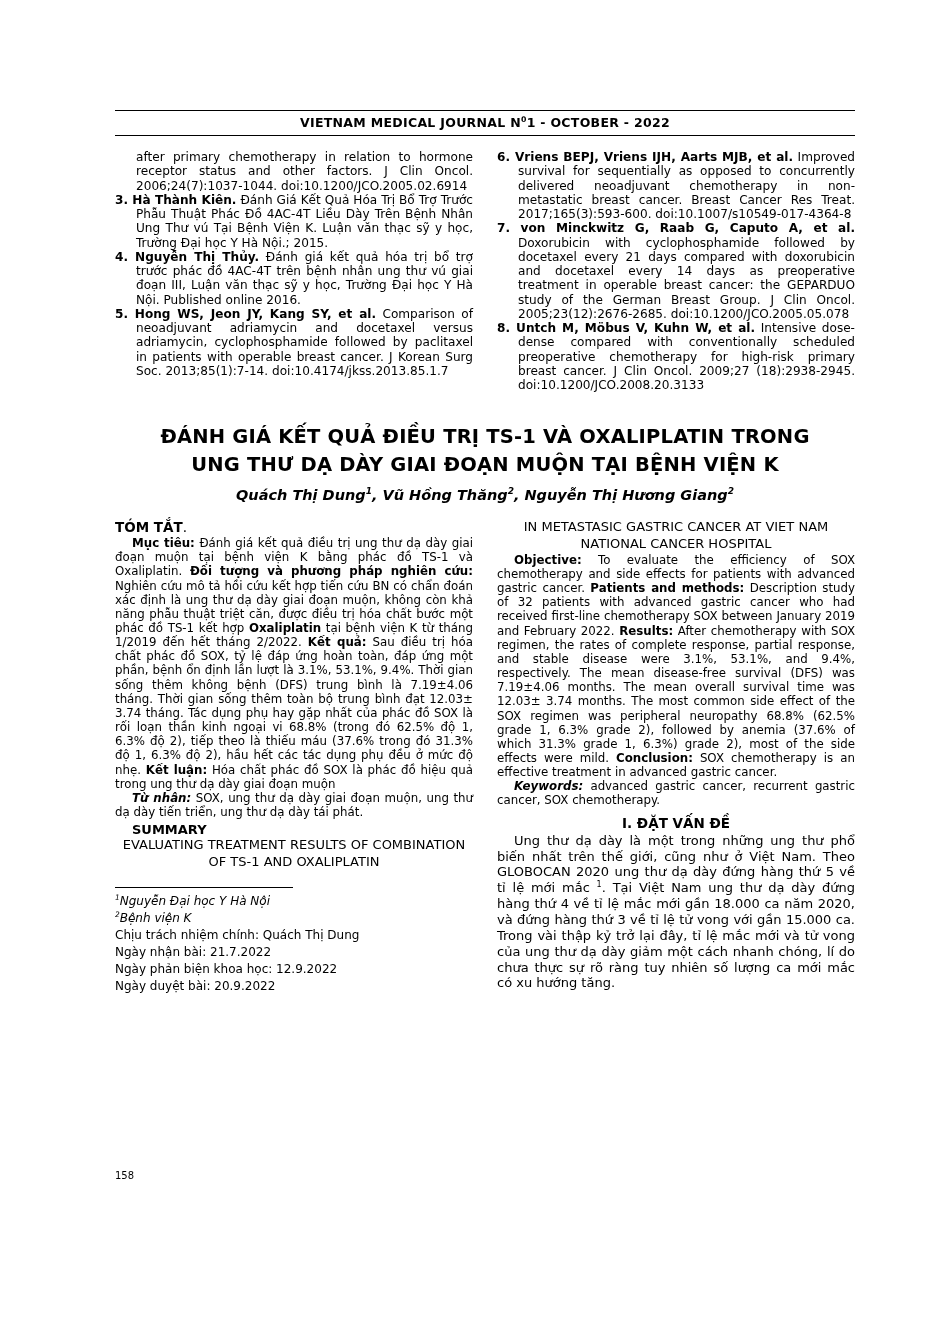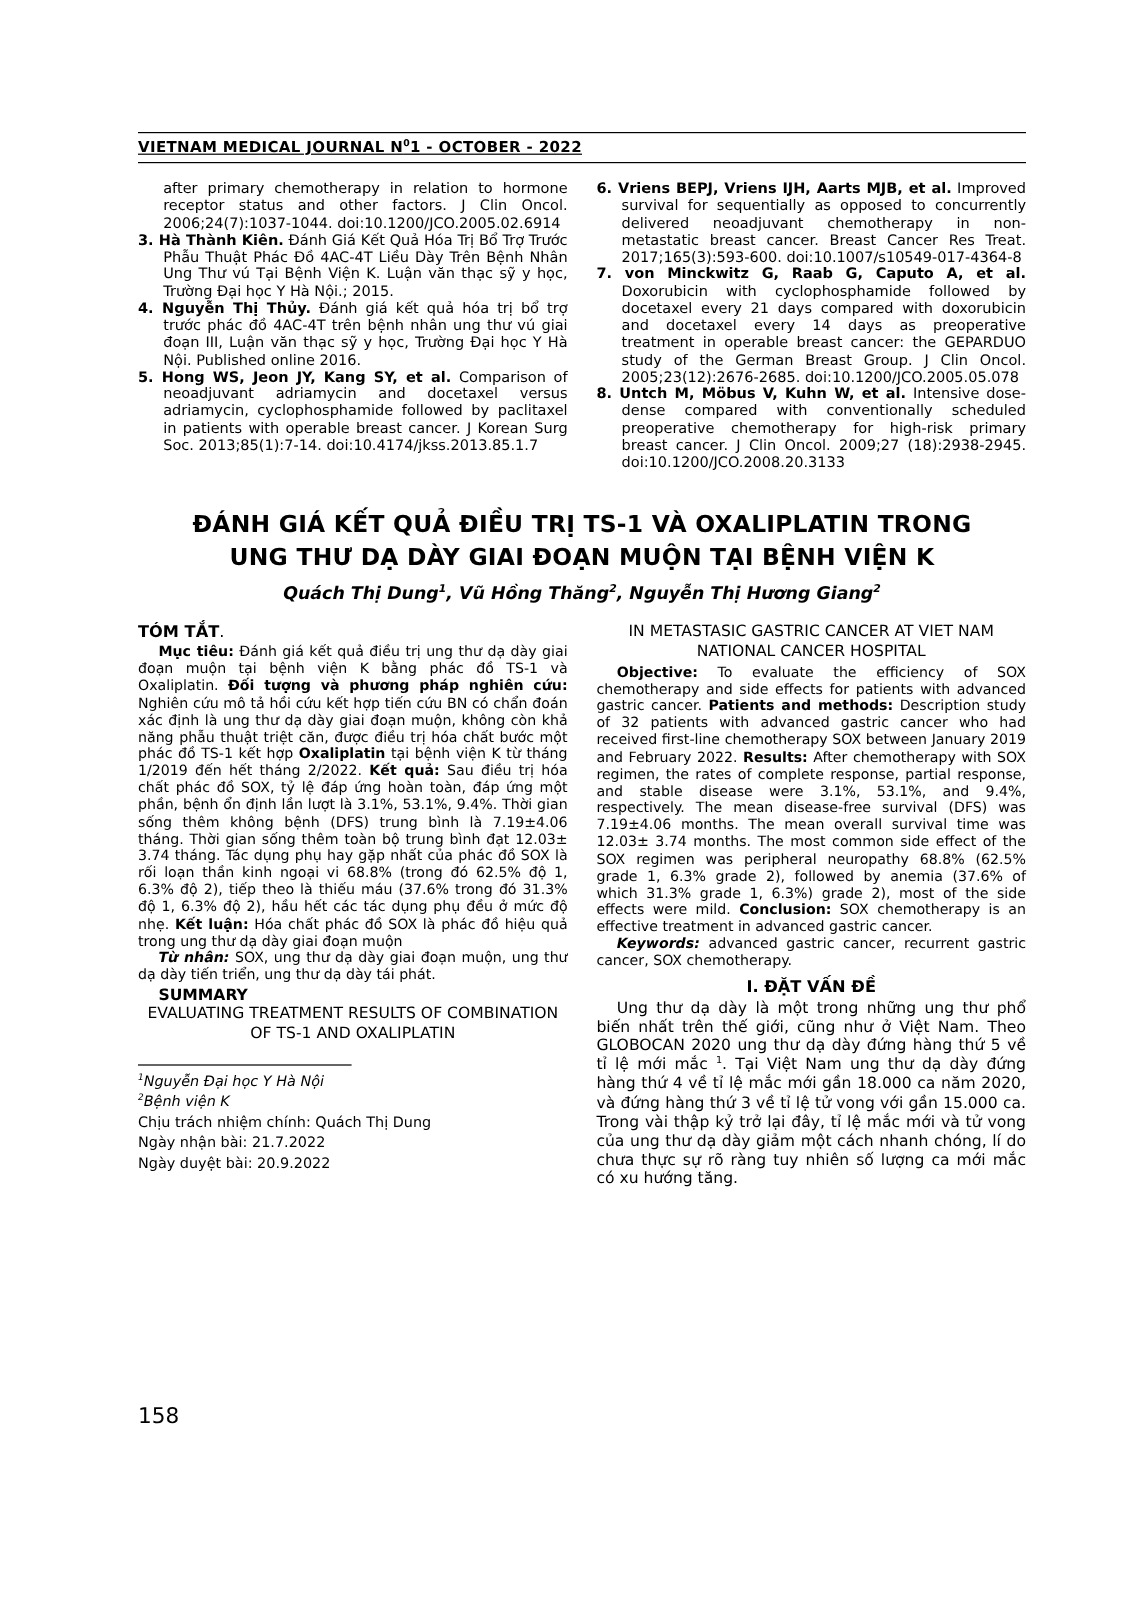--- a/index.html
+++ b/index.html
@@ -8,22 +8,22 @@
     width:942px; height:1333px;
     background:#ffffff; color:#000;
     font-family:"DejaVu Sans", sans-serif;
     position:relative; overflow:hidden;
     margin:0 auto;
   }
   .content { position:absolute; left:115px; top:110px; width:740px; }
 
   .journal-header {
     border-top:1.5px solid #000; border-bottom:1.5px solid #000;
-    text-align:left; font-weight:700; font-size:12.5px;
-    padding:4px 0 5px; letter-spacing:0.3px;text-decoration:underline;
+    text-align:center; font-weight:700; font-size:12.5px;
+    padding:4px 0 5px; letter-spacing:0.3px;
   }
 
   .columns { display:flex; gap:24px; }
   .col { width:358px; }
 
   .refs { margin-top:14px; }
   .ref {
     font-size:12.1px; line-height:1.18; text-align:justify;
     padding-left:21px; text-indent:-21px;
   }
@@ -44,21 +44,21 @@
   .para-main { font-size:13px; line-height:1.22; text-align:justify; text-indent:17px; }
   .summary-heading { font-weight:700; font-size:13px; margin-top:3px; text-indent:17px; }
   .summary-title { text-align:center; font-size:13px; line-height:1.3; }
 
   .footnote { margin-top:16px; }
   .fn-rule { width:178px; border-top:1px solid #000; margin-bottom:5px; }
   .fn-line { font-size:12px; line-height:1.42; }
 
   .section-heading { font-weight:700; font-size:13.5px; margin:7px 0 2px;text-align:center; }
 
-  .page-number { position:absolute; left:115px; top:1170px; font-size:18px; }
+  .page-number { position:absolute; left:115px; top:1170px; font-size:10px; }
 
   .seg-b { font-weight:700; }
   .seg-i { font-style:italic; }
   .seg-sup { font-size:0.62em; vertical-align:super; line-height:0; }
 </style>
 </head>
 <body>
 
 <div class="content">
 
@@ -95,20 +95,21 @@
       <p class="para"><span class="seg-b seg-i">Từ nhân:</span><span> SOX, ung thư dạ dày giai đoạn muộn, ung thư dạ dày tiến triển, ung thư dạ dày tái phát.</span></p>
       <div class="summary-heading">SUMMARY</div>
       <div class="summary-title">EVALUATING TREATMENT RESULTS OF COMBINATION OF TS-1 AND OXALIPLATIN</div>
 
       <div class="footnote">
         <div class="fn-rule"></div>
         <div class="fn-line"><span class="seg-sup seg-i">1</span><span class="seg-i">Nguyễn Đại học Y Hà Nội</span></div>
         <div class="fn-line"><span class="seg-sup seg-i">2</span><span class="seg-i">Bệnh viện K</span></div>
         <div class="fn-line"><span>Chịu trách nhiệm chính: Quách Thị Dung</span></div>
         <div class="fn-line"><span>Ngày nhận bài: 21.7.2022</span></div>
+        <div class="fn-line"><span>Ngày phản biện khoa học: 12.9.2022</span></div>
         <div class="fn-line"><span>Ngày duyệt bài: 20.9.2022</span></div>
       </div>
     </div>
 
     <div class="col">
       <div class="summary-title">IN METASTASIC GASTRIC CANCER AT VIET NAM NATIONAL CANCER HOSPITAL</div>
       <p class="para"><span class="seg-b">Objective:</span><span> To evaluate the efficiency of SOX chemotherapy and side effects for patients with advanced gastric cancer. </span><span class="seg-b">Patients and methods:</span><span> Description study of 32 patients with advanced gastric cancer who had received first-line chemotherapy SOX between January 2019 and February 2022. </span><span class="seg-b">Results:</span><span> After chemotherapy with SOX regimen, the rates of complete response, partial response, and stable disease were 3.1%, 53.1%, and 9.4%, respectively. The mean disease-free survival (DFS) was 7.19±4.06 months. The mean overall survival time was 12.03± 3.74 months. The most common side effect of the SOX regimen was peripheral neuropathy 68.8% (62.5% grade 1, 6.3% grade 2), followed by anemia (37.6% of which 31.3% grade 1, 6.3%) grade 2), most of the side effects were mild. </span><span class="seg-b">Conclusion:</span><span> SOX chemotherapy is an effective treatment in advanced gastric cancer.</span></p>
       <p class="para"><span class="seg-b seg-i">Keywords:</span><span> advanced gastric cancer, recurrent gastric cancer, SOX chemotherapy.</span></p>
       <div class="section-heading">I. ĐẶT VẤN ĐỀ</div>
       <p class="para-main"><span>Ung thư dạ dày là một trong những ung thư phổ biến nhất trên thế giới, cũng như ở Việt Nam. Theo GLOBOCAN 2020 ung thư dạ dày đứng hàng thứ 5 về tỉ lệ mới mắc </span><span class="seg-sup">1</span><span>. Tại Việt Nam ung thư dạ dày đứng hàng thứ 4 về tỉ lệ mắc mới gần 18.000 ca năm 2020, và đứng hàng thứ 3 về tỉ lệ tử vong với gần 15.000 ca. Trong vài thập kỷ trở lại đây, tỉ lệ mắc mới và tử vong của ung thư dạ dày giảm một cách nhanh chóng, lí do chưa thực sự rõ ràng tuy nhiên số lượng ca mới mắc có xu hướng tăng.</span></p>

